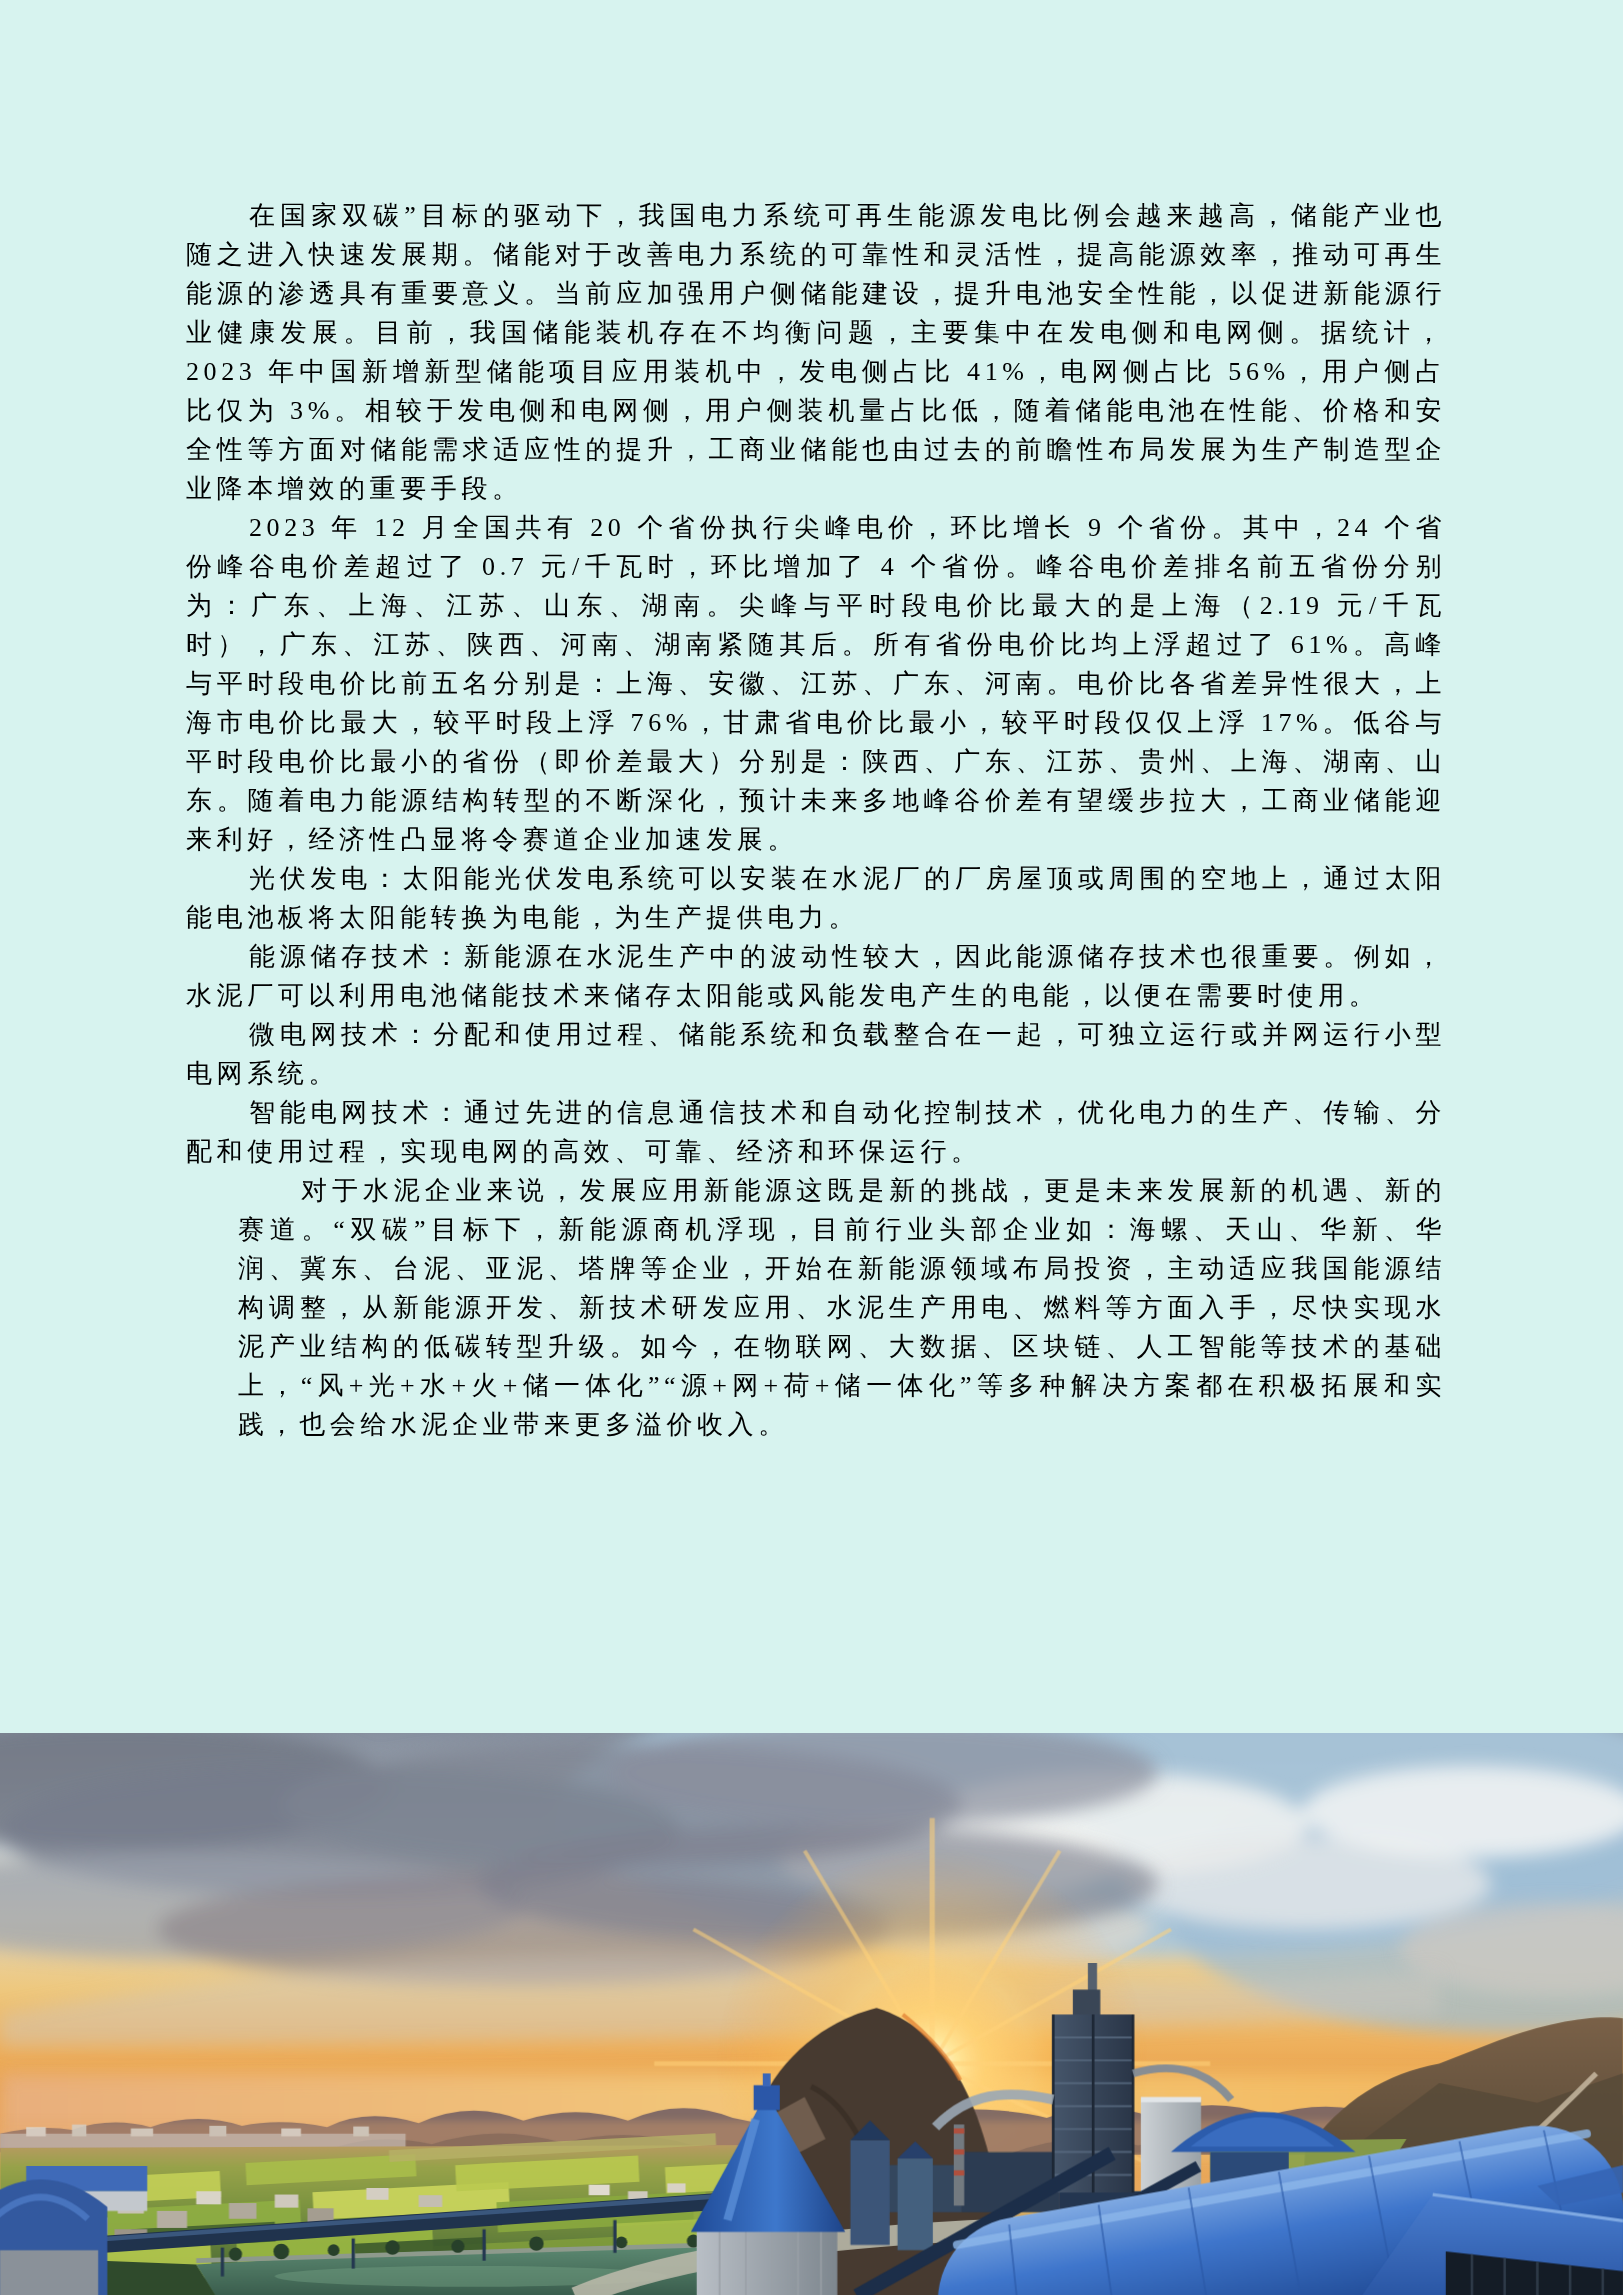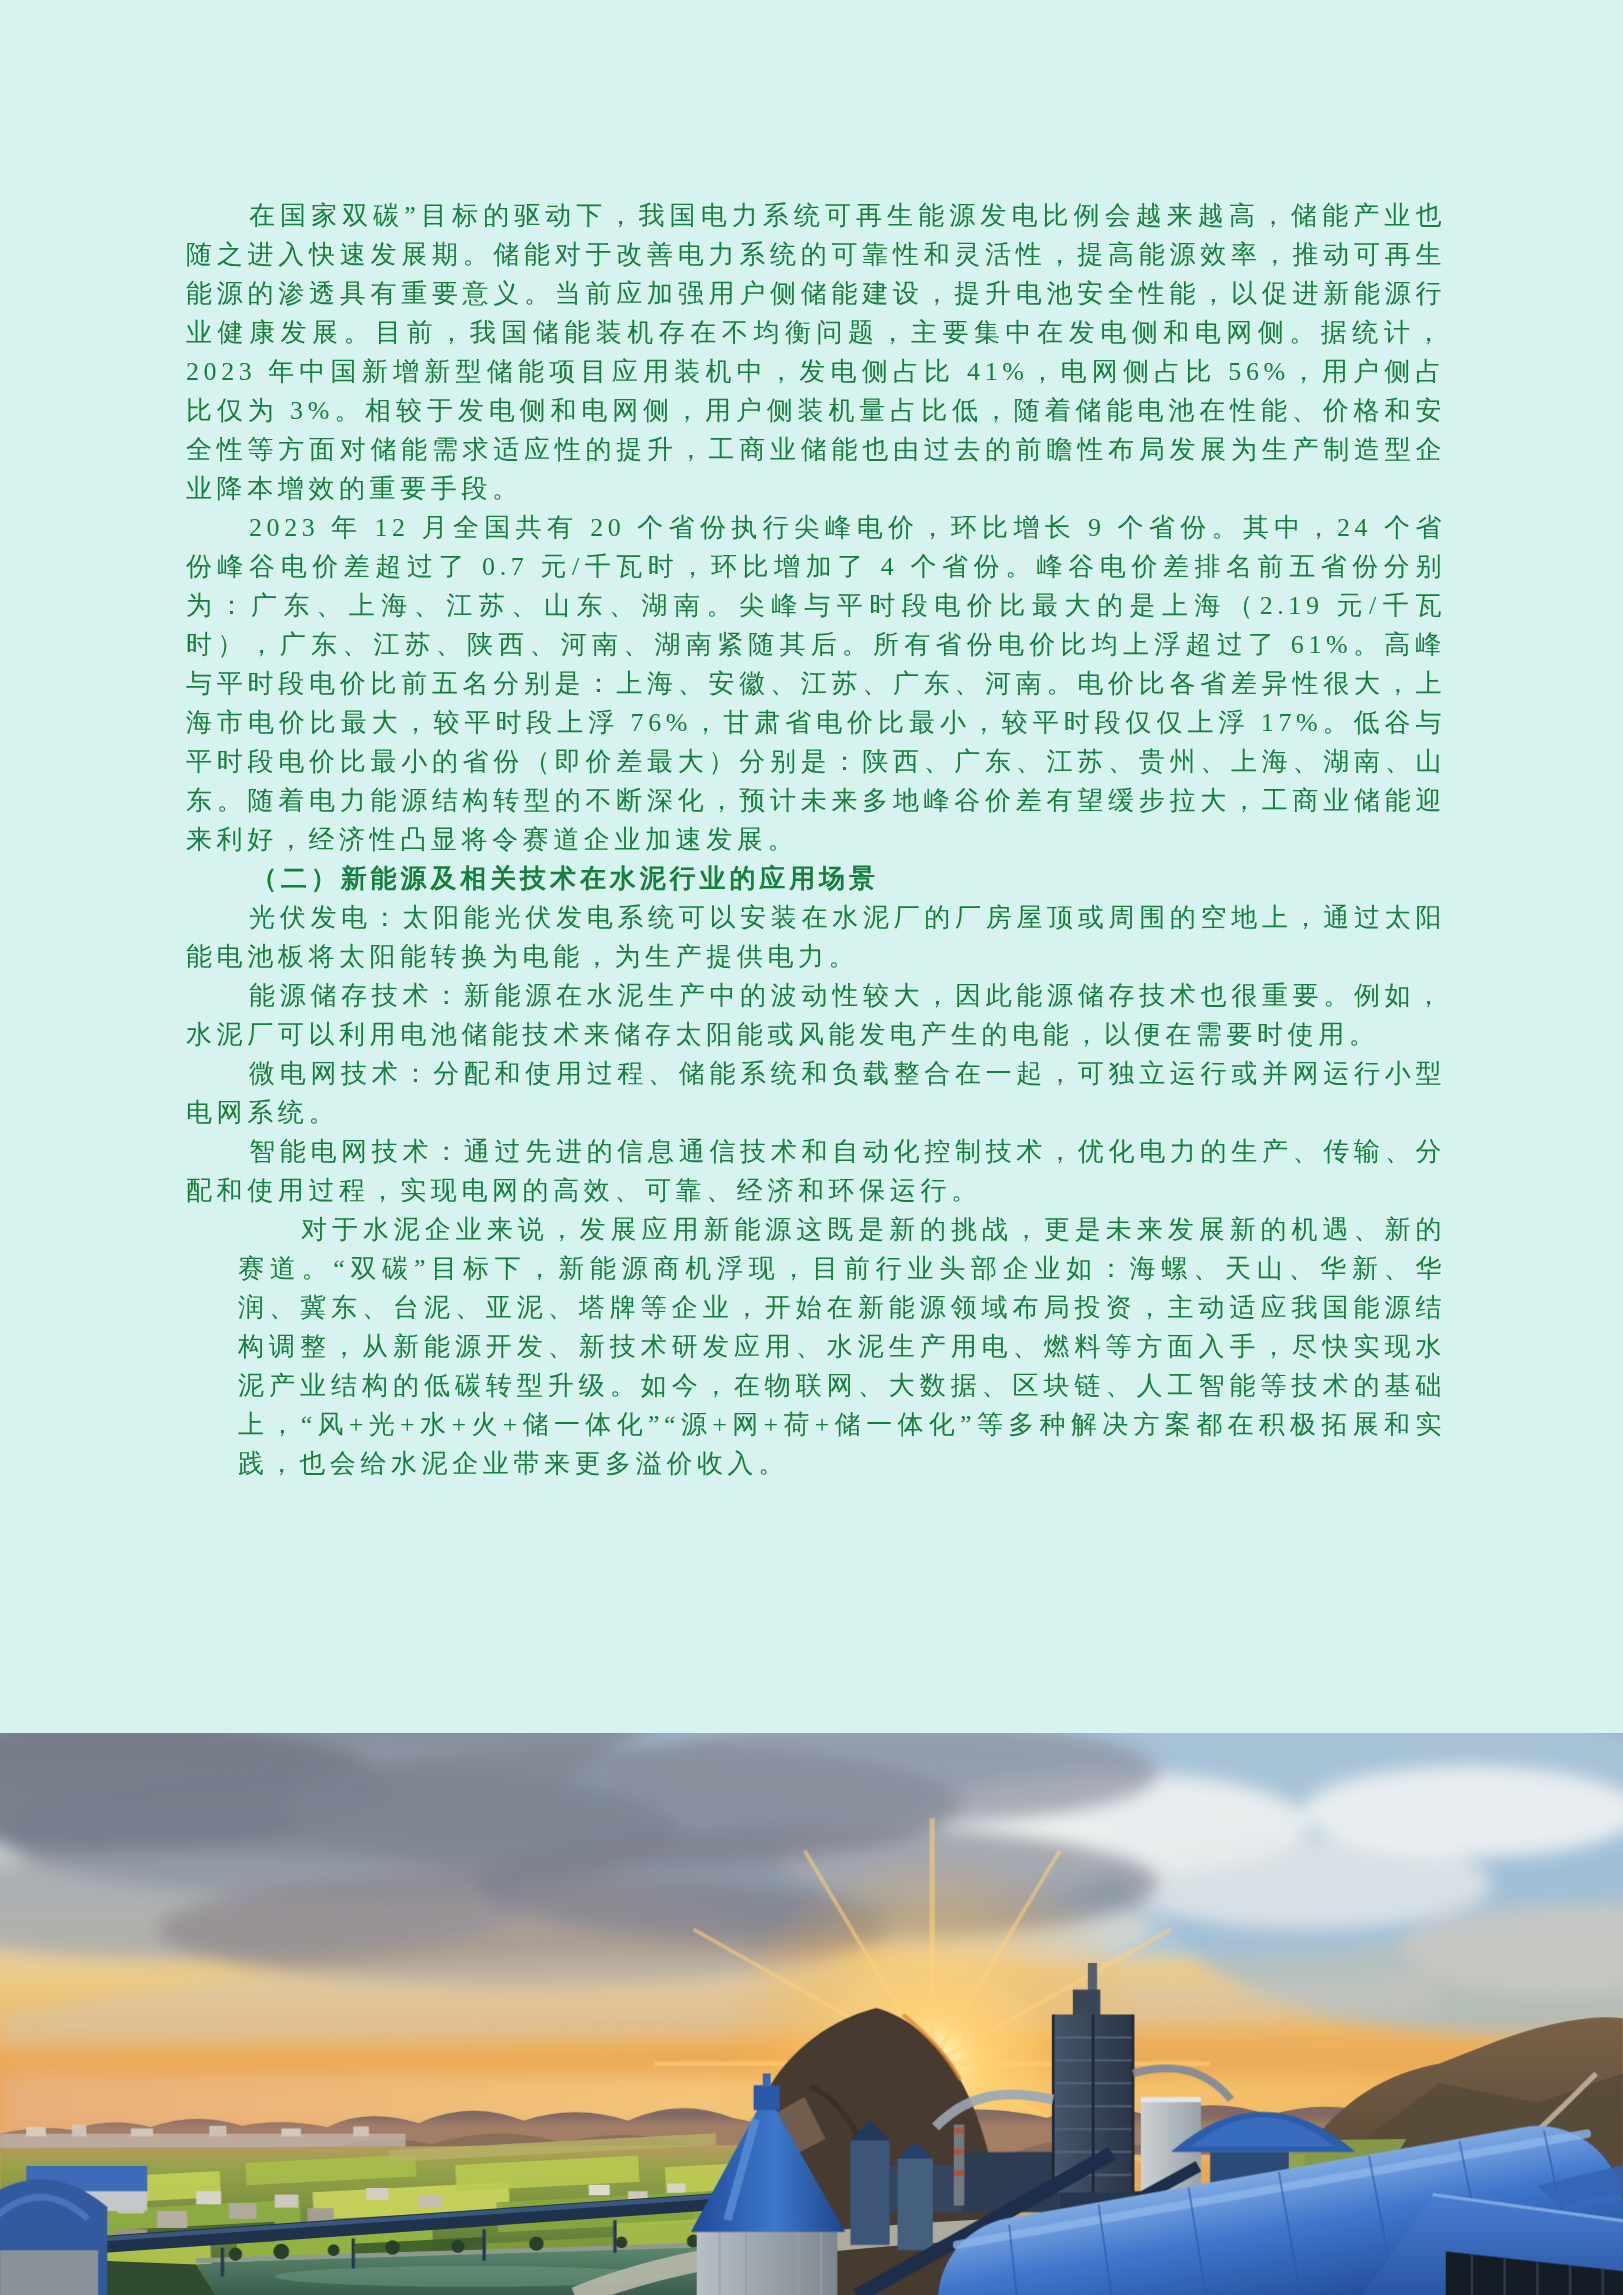--- a/index.html
+++ b/index.html
@@ -6,21 +6,21 @@
   body{
     width:1623px;height:2295px;
     background:#d7f3ef;
     font-family:"Liberation Serif","DejaVu Serif",serif;
     overflow:hidden;position:relative;
   }
   .page{position:absolute;inset:0;}
   .text-block{
     position:absolute;left:186px;top:196px;width:1260px;
     font-size:26px;line-height:39px;letter-spacing:4.6px;
-    color:#15803d;text-align:justify;
+    color:#000000;text-align:justify;
   }
   .para{margin:0;text-indent:63px;}
   .para-last{margin-left:52px;}
   .heading{
     margin:0;font-weight:700;text-indent:65px;
     font-family:"Liberation Sans","DejaVu Sans",sans-serif;
     font-size:26px;line-height:39px;letter-spacing:3.9px;
   }
   .photo{
     position:absolute;left:0;top:1733px;width:1623px;height:563px;
@@ -29,21 +29,20 @@
   .photo svg{display:block;width:100%;height:100%;}
 </style>
 </head>
 <body>
 
 <div class="page">
 
   <div class="text-block">
     <p class="para">在国家双碳”目标的驱动下，我国电力系统可再生能源发电比例会越来越高，储能产业也随之进入快速发展期。储能对于改善电力系统的可靠性和灵活性，提高能源效率，推动可再生能源的渗透具有重要意义。当前应加强用户侧储能建设，提升电池安全性能，以促进新能源行业健康发展。目前，我国储能装机存在不均衡问题，主要集中在发电侧和电网侧。据统计，2023 年中国新增新型储能项目应用装机中，发电侧占比 41%，电网侧占比 56%，用户侧占比仅为 3%。相较于发电侧和电网侧，用户侧装机量占比低，随着储能电池在性能、价格和安全性等方面对储能需求适应性的提升，工商业储能也由过去的前瞻性布局发展为生产制造型企业降本增效的重要手段。</p>
     <p class="para">2023 年 12 月全国共有 20 个省份执行尖峰电价，环比增长 9 个省份。其中，24 个省份峰谷电价差超过了 0.7 元/千瓦时，环比增加了 4 个省份。峰谷电价差排名前五省份分别为：广东、上海、江苏、山东、湖南。尖峰与平时段电价比最大的是上海（2.19 元/千瓦时），广东、江苏、陕西、河南、湖南紧随其后。所有省份电价比均上浮超过了 61%。高峰与平时段电价比前五名分别是：上海、安徽、江苏、广东、河南。电价比各省差异性很大，上海市电价比最大，较平时段上浮 76%，甘肃省电价比最小，较平时段仅仅上浮 17%。低谷与平时段电价比最小的省份（即价差最大）分别是：陕西、广东、江苏、贵州、上海、湖南、山东。随着电力能源结构转型的不断深化，预计未来多地峰谷价差有望缓步拉大，工商业储能迎来利好，经济性凸显将令赛道企业加速发展。</p>
-    <h2 class="heading">（二）新能源及相关技术在水泥行业的应用场景</h2>
     <p class="para">光伏发电：太阳能光伏发电系统可以安装在水泥厂的厂房屋顶或周围的空地上，通过太阳能电池板将太阳能转换为电能，为生产提供电力。</p>
     <p class="para">能源储存技术：新能源在水泥生产中的波动性较大，因此能源储存技术也很重要。例如，水泥厂可以利用电池储能技术来储存太阳能或风能发电产生的电能，以便在需要时使用。</p>
     <p class="para">微电网技术：分配和使用过程、储能系统和负载整合在一起，可独立运行或并网运行小型电网系统。</p>
     <p class="para">智能电网技术：通过先进的信息通信技术和自动化控制技术，优化电力的生产、传输、分配和使用过程，实现电网的高效、可靠、经济和环保运行。</p>
     <p class="para para-last">对于水泥企业来说，发展应用新能源这既是新的挑战，更是未来发展新的机遇、新的赛道。“双碳”目标下，新能源商机浮现，目前行业头部企业如：海螺、天山、华新、华润、冀东、台泥、亚泥、塔牌等企业，开始在新能源领域布局投资，主动适应我国能源结构调整，从新能源开发、新技术研发应用、水泥生产用电、燃料等方面入手，尽快实现水泥产业结构的低碳转型升级。如今，在物联网、大数据、区块链、人工智能等技术的基础上，“风+光+水+火+储一体化”“源+网+荷+储一体化”等多种解决方案都在积极拓展和实践，也会给水泥企业带来更多溢价收入。</p>
   </div>
 
   <div class="photo">
     <svg viewBox="0 0 2481 860" preserveAspectRatio="none">
       <defs>

